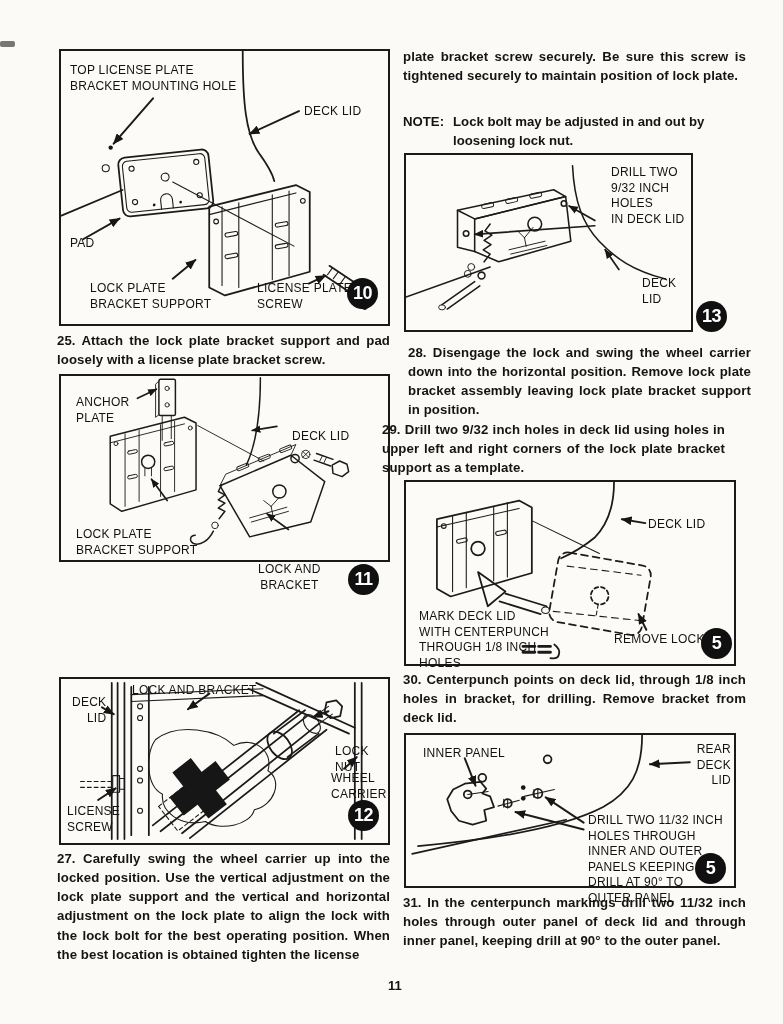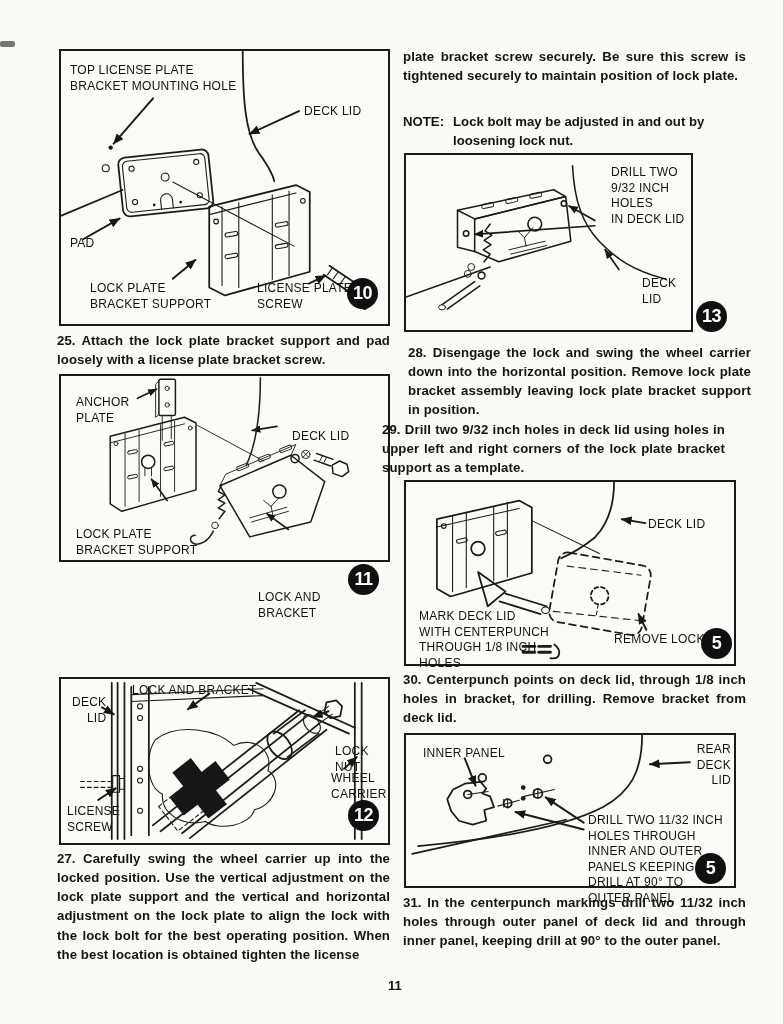--- a/index.html
+++ b/index.html
@@ -152,21 +152,21 @@
         <path class="s arr" d="M229,61 L199,66" marker-end="url(#a11)"></path>
         <path class="s arr" d="M96,151 L77,125" marker-end="url(#a11)"></path>
         <path class="s arr" d="M243,186 L217,167" marker-end="url(#a11)"></path>
       </g>
     </svg>
     <div class="figlabel" style="left:15px;top:19px;">ANCHOR
 PLATE</div>
     <div class="figlabel" style="left:231px;top:53px;">DECK LID</div>
     <div class="figlabel" style="left:15px;top:151px;">LOCK PLATE
 BRACKET SUPPORT</div>
-    <div class="figlabel" style="left:197px;top:186px;text-align:left;margin-top:28px;">LOCK AND
+    <div class="figlabel" style="left:197px;top:186px;text-align:center;">LOCK AND
 BRACKET</div>
     <div class="badge" style="left:287px;top:188px;">11</div>
   </div>
 
 
   <div class="figbox" style="left:59px;top:677px;width:331px;height:168px;">
     <svg class="art" viewBox="0 0 331 168">
       <defs>
           <marker id="a12" markerUnits="userSpaceOnUse" markerWidth="11" markerHeight="9" refX="10" refY="4.5" orient="auto">
             <path d="M0,0L11,4.5L0,9Z" fill="#161616"></path>

